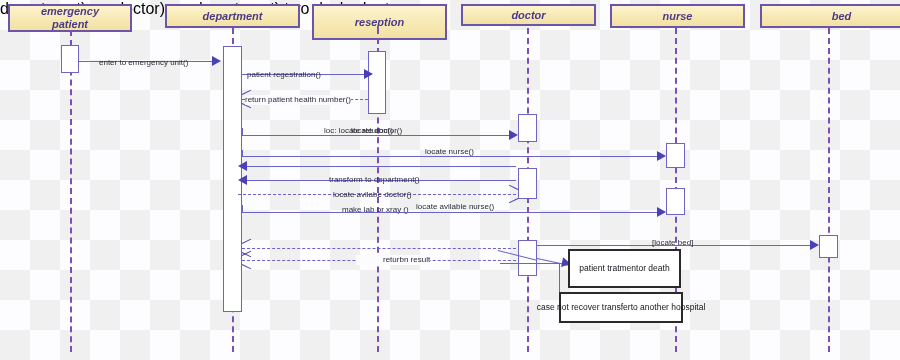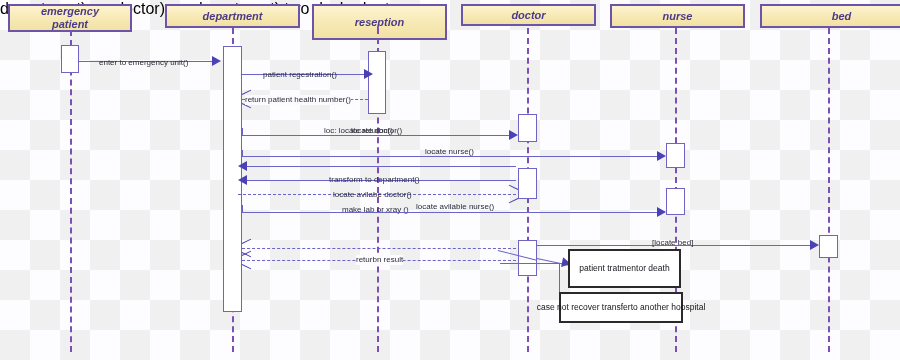--- a/index.html
+++ b/index.html
@@ -157,21 +157,21 @@
   
 
   
   <div class="msg-line" style="left:79px;top:61px;width:135px;"></div>
   <div class="arrow-r" style="left:212px;top:56px;"></div>
   <div class="msg-label" style="left:99px;top:58px;">enter to emergency unit()</div>
 
   
   <div class="msg-line" style="left:242px;top:74px;width:124px;"></div>
   <div class="arrow-r" style="left:364px;top:69px;"></div>
-  <div class="msg-label" style="left:263px;top:70px;">patient regestration()</div>
+  <div class="msg-label" style="left:247px;top:70px;">patient regestration()</div>
 
    department) --&gt;
   <div class="msg-line dashed" style="left:242px;top:99px;width:126px;"></div>
   <div class="arrow-open-r" style="left:243px;top:94px;transform:scaleX(-1);"></div>
   <div class="msg-label" style="left:245px;top:95px;background:#fbfbfe;">return patient health number()</div>
 
   
   <div class="msg-line" style="left:242px;top:135px;width:274px;"></div>
   <div class="vline" style="left:242px;top:128px;height:8px;"></div>
   <div class="arrow-r" style="left:509px;top:130px;"></div>
@@ -205,21 +205,21 @@
   
   <div class="msg-line" style="left:242px;top:212px;width:422px;"></div>
   <div class="arrow-r" style="left:657px;top:207px;"></div>
   <div class="msg-label" style="left:416px;top:202px;">locate avilable nurse()</div>
 
    department)  two dashed returns --&gt;
   <div class="msg-line dashed" style="left:242px;top:248px;width:274px;"></div>
   <div class="arrow-open-r" style="left:243px;top:243px;transform:scaleX(-1);"></div>
   <div class="msg-line dashed" style="left:242px;top:260px;width:274px;"></div>
   <div class="arrow-open-r" style="left:243px;top:255px;transform:scaleX(-1);"></div>
-  <div class="msg-label" style="left:356px;top:255px;background:#fcfcff;">returbn result</div>
+  <div class="msg-label" style="left:356px;top:255px;background:#fcfcff;padding-left:27px;">returbn result</div>
 
   
   <div class="msg-line" style="left:537px;top:245px;width:280px;"></div>
   <div class="arrow-r" style="left:810px;top:240px;"></div>
   <div class="guard" style="left:652px;top:238px;">[locate bed]</div>
 
   
   <div class="msg-line" style="left:498px;top:250px;width:40px;transform:rotate(14deg);transform-origin:0 0;"></div>
   <div class="msg-line" style="left:537px;top:258px;width:34px;transform:rotate(12deg);transform-origin:0 0;"></div>
   <div class="arrow-r" style="left:562px;top:258px;transform:rotate(12deg);"></div>

